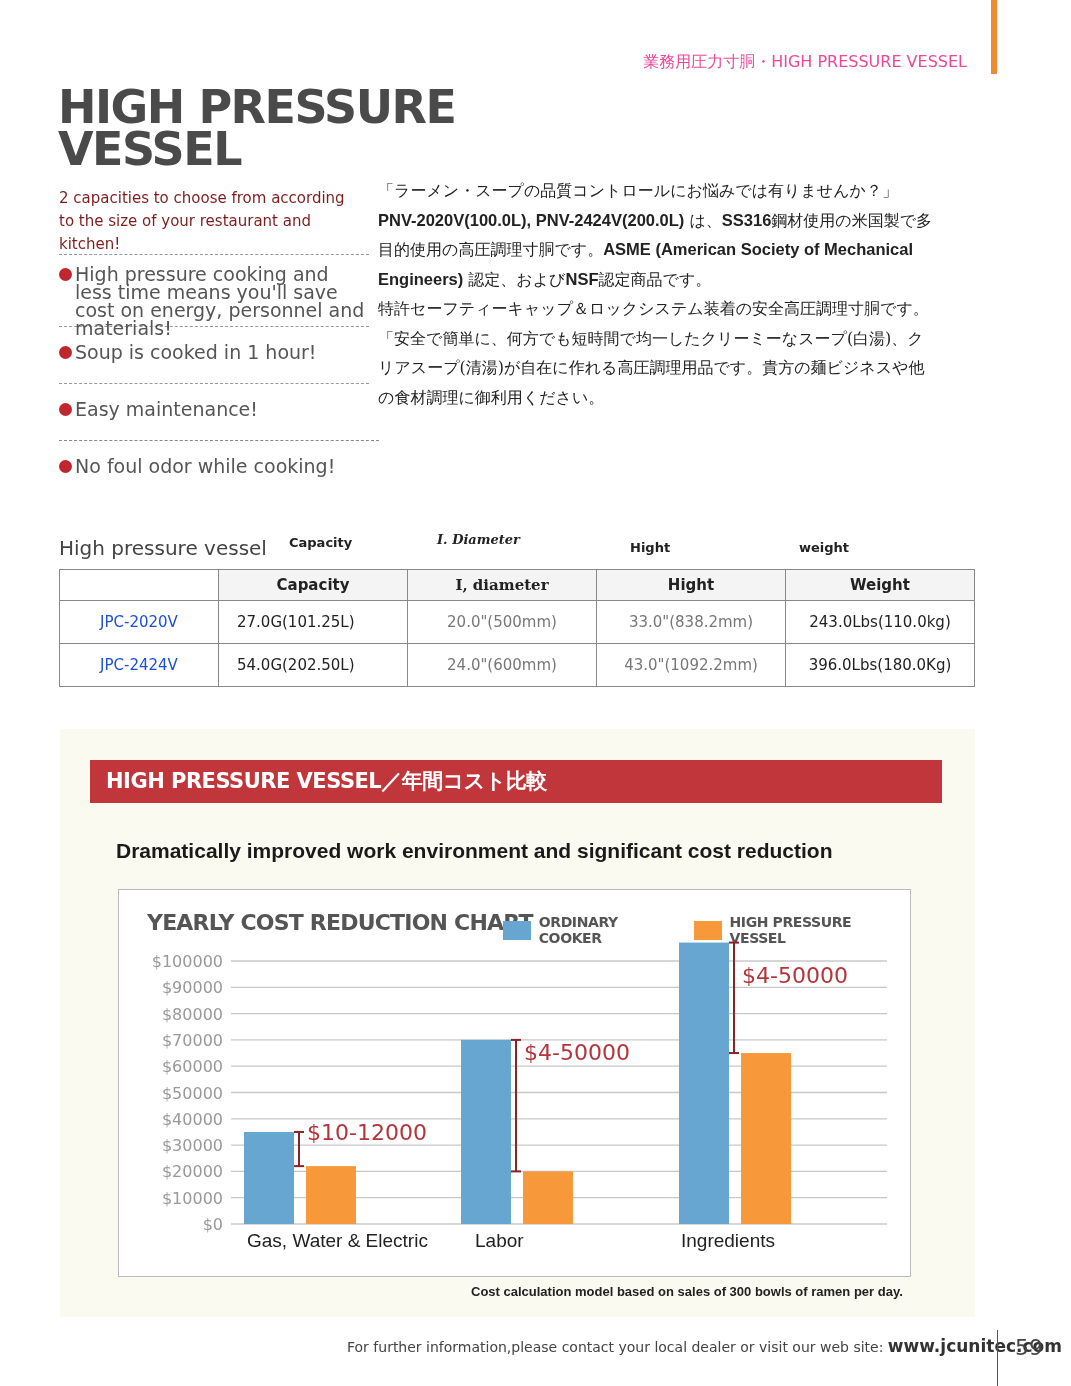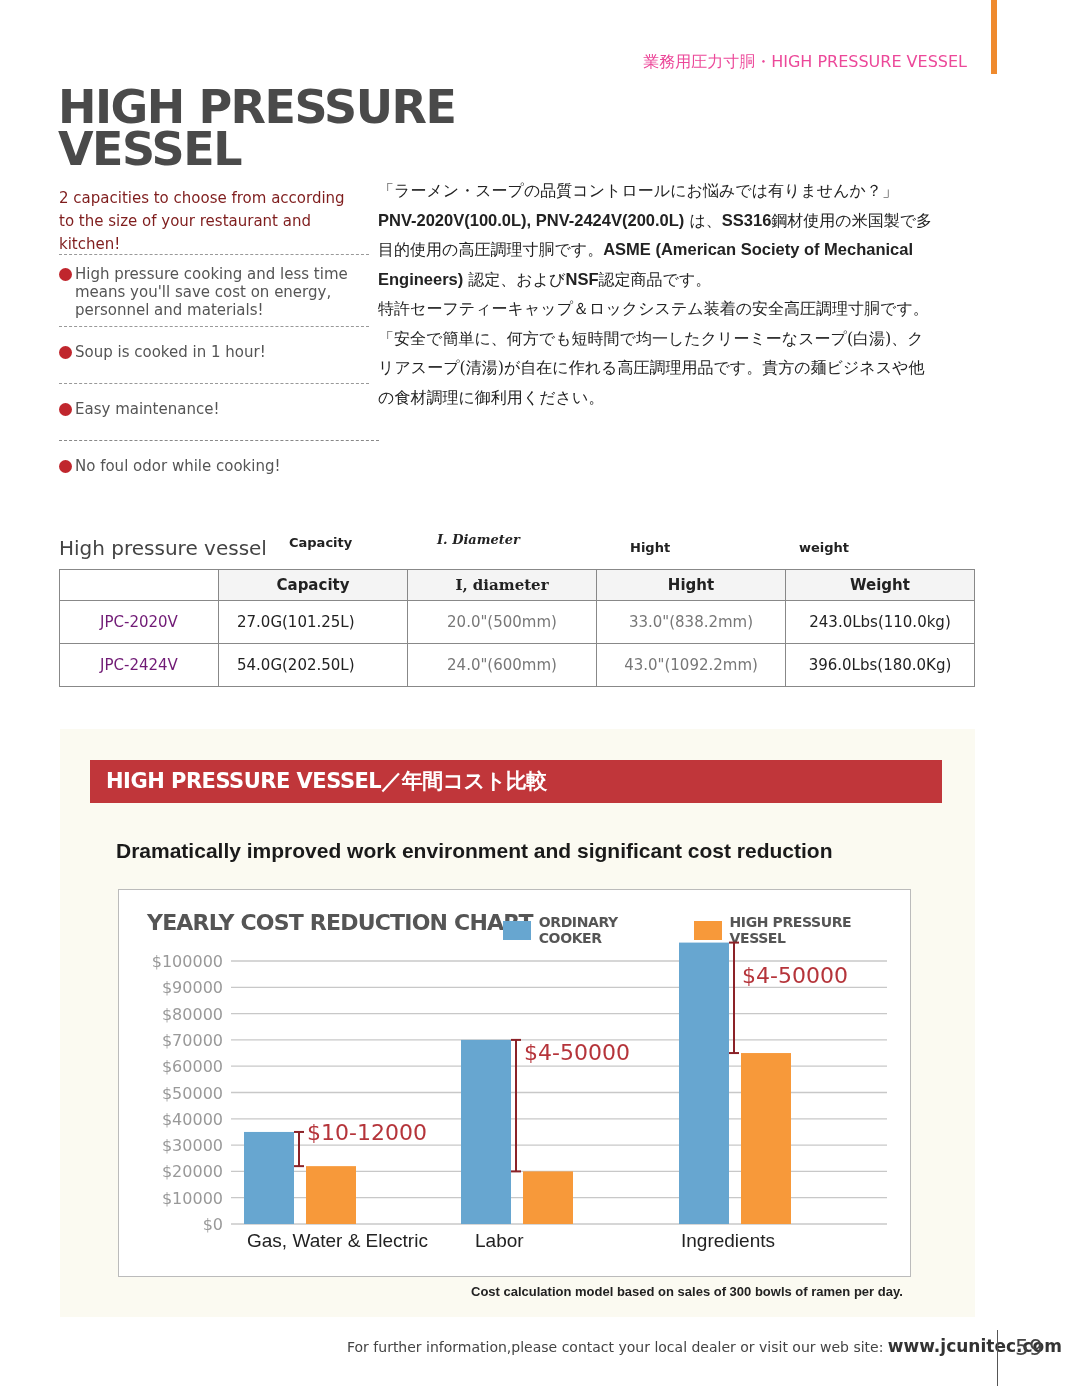--- a/index.html
+++ b/index.html
@@ -3,33 +3,33 @@
 <meta charset="utf-8">
 <style>
   html,body{margin:0;padding:0;background:#fff;}
   body{width:1071px;height:1386px;position:relative;overflow:hidden;font-family:"DejaVu Sans","Liberation Sans",sans-serif;color:#444;}
   .abs{position:absolute;}
   .orange-bar{position:absolute;left:991px;top:0;width:6px;height:74px;background:#ef8a2e;}
   .section-tag{position:absolute;right:104px;top:52px;font-size:16px;color:#ec4899;white-space:nowrap;}
   .big-title{position:absolute;left:58px;top:86px;font-size:46px;line-height:42px;font-weight:bold;color:#4a4a4a;letter-spacing:-1.5px;font-family:"DejaVu Sans",sans-serif;}
   .intro{position:absolute;left:59px;top:187px;font-size:15px;line-height:23px;color:#7f1d1d;width:310px;}
   .feat-list{position:absolute;left:59px;top:254px;width:310px;}
-  .feat{border-top:1px dashed #999;padding:10px 0 8px 0;font-size:15px;line-height:18px;color:#555;display:flex;}
+  .feat{border-top:1px dashed #999;padding:10px 0 8px 0;font-size:19px;line-height:18px;color:#555;display:flex;}
   .feat .dot{width:13px;height:13px;border-radius:50%;background:#c0262d;flex:0 0 13px;margin-top:3px;margin-right:3px;}
   .feat.f1{height:72px;box-sizing:border-box;}
   .feat.f2,.feat.f3,.feat.f4{height:57px;box-sizing:border-box;padding-top:16px;}
   .feat.f4{border-top:1px dashed #888;margin-right:-10px;}
   .jp-text{position:absolute;left:378px;top:176px;width:560px;font-family:"DejaVu Serif",serif;font-size:16px;line-height:29.5px;color:#222;}
   .jp-text b{font-family:"Liberation Sans",sans-serif;font-weight:bold;font-size:16.5px;}
   .spec-title{position:absolute;left:59px;top:536px;font-size:20px;color:#444;}
   .spec-lbl{position:absolute;font-size:13px;font-weight:bold;color:#222;}
   table.spec{position:absolute;left:59px;top:569px;border-collapse:collapse;font-size:15px;}
   table.spec td,table.spec th{border:1px solid #888;height:42px;padding:0;text-align:center;}
   table.spec th{background:#f4f4f4;height:30px;font-weight:bold;color:#222;}
-  table.spec td.model{color:#701a75;}
+  table.spec td.model{color:#1d4ed8;}
   table.spec td.dk{color:#222;}
   table.spec td.lt{color:#777;}
   .panel{position:absolute;left:60px;top:729px;width:915px;height:588px;background:#fbfaf1;}
   .red-band{position:absolute;left:30px;top:31px;width:852px;height:43px;background:#c0363a;color:#fff;font-size:21px;font-weight:bold;line-height:43px;padding-left:16px;box-sizing:border-box;letter-spacing:-0.5px;}
   .subtitle{position:absolute;left:56px;top:110px;font-size:21px;font-weight:bold;color:#1a1a1a;font-family:"Liberation Sans",sans-serif;}
   .chart-box{position:absolute;left:58px;top:160px;width:791px;height:386px;background:#fff;border:1px solid #bbb;}
   .chart-title{position:absolute;left:28px;top:20px;font-size:22px;font-weight:bold;color:#555;letter-spacing:-0.8px;}
   .legend{position:absolute;left:384px;top:24px;display:flex;align-items:center;font-size:14px;font-weight:bold;color:#555;letter-spacing:-0.4px;}
   .legend .sw{width:28px;height:19px;margin-right:8px;}
   .footnote{position:absolute;left:411px;top:555px;font-size:13px;font-weight:bold;color:#222;font-family:"Liberation Sans",sans-serif;}

